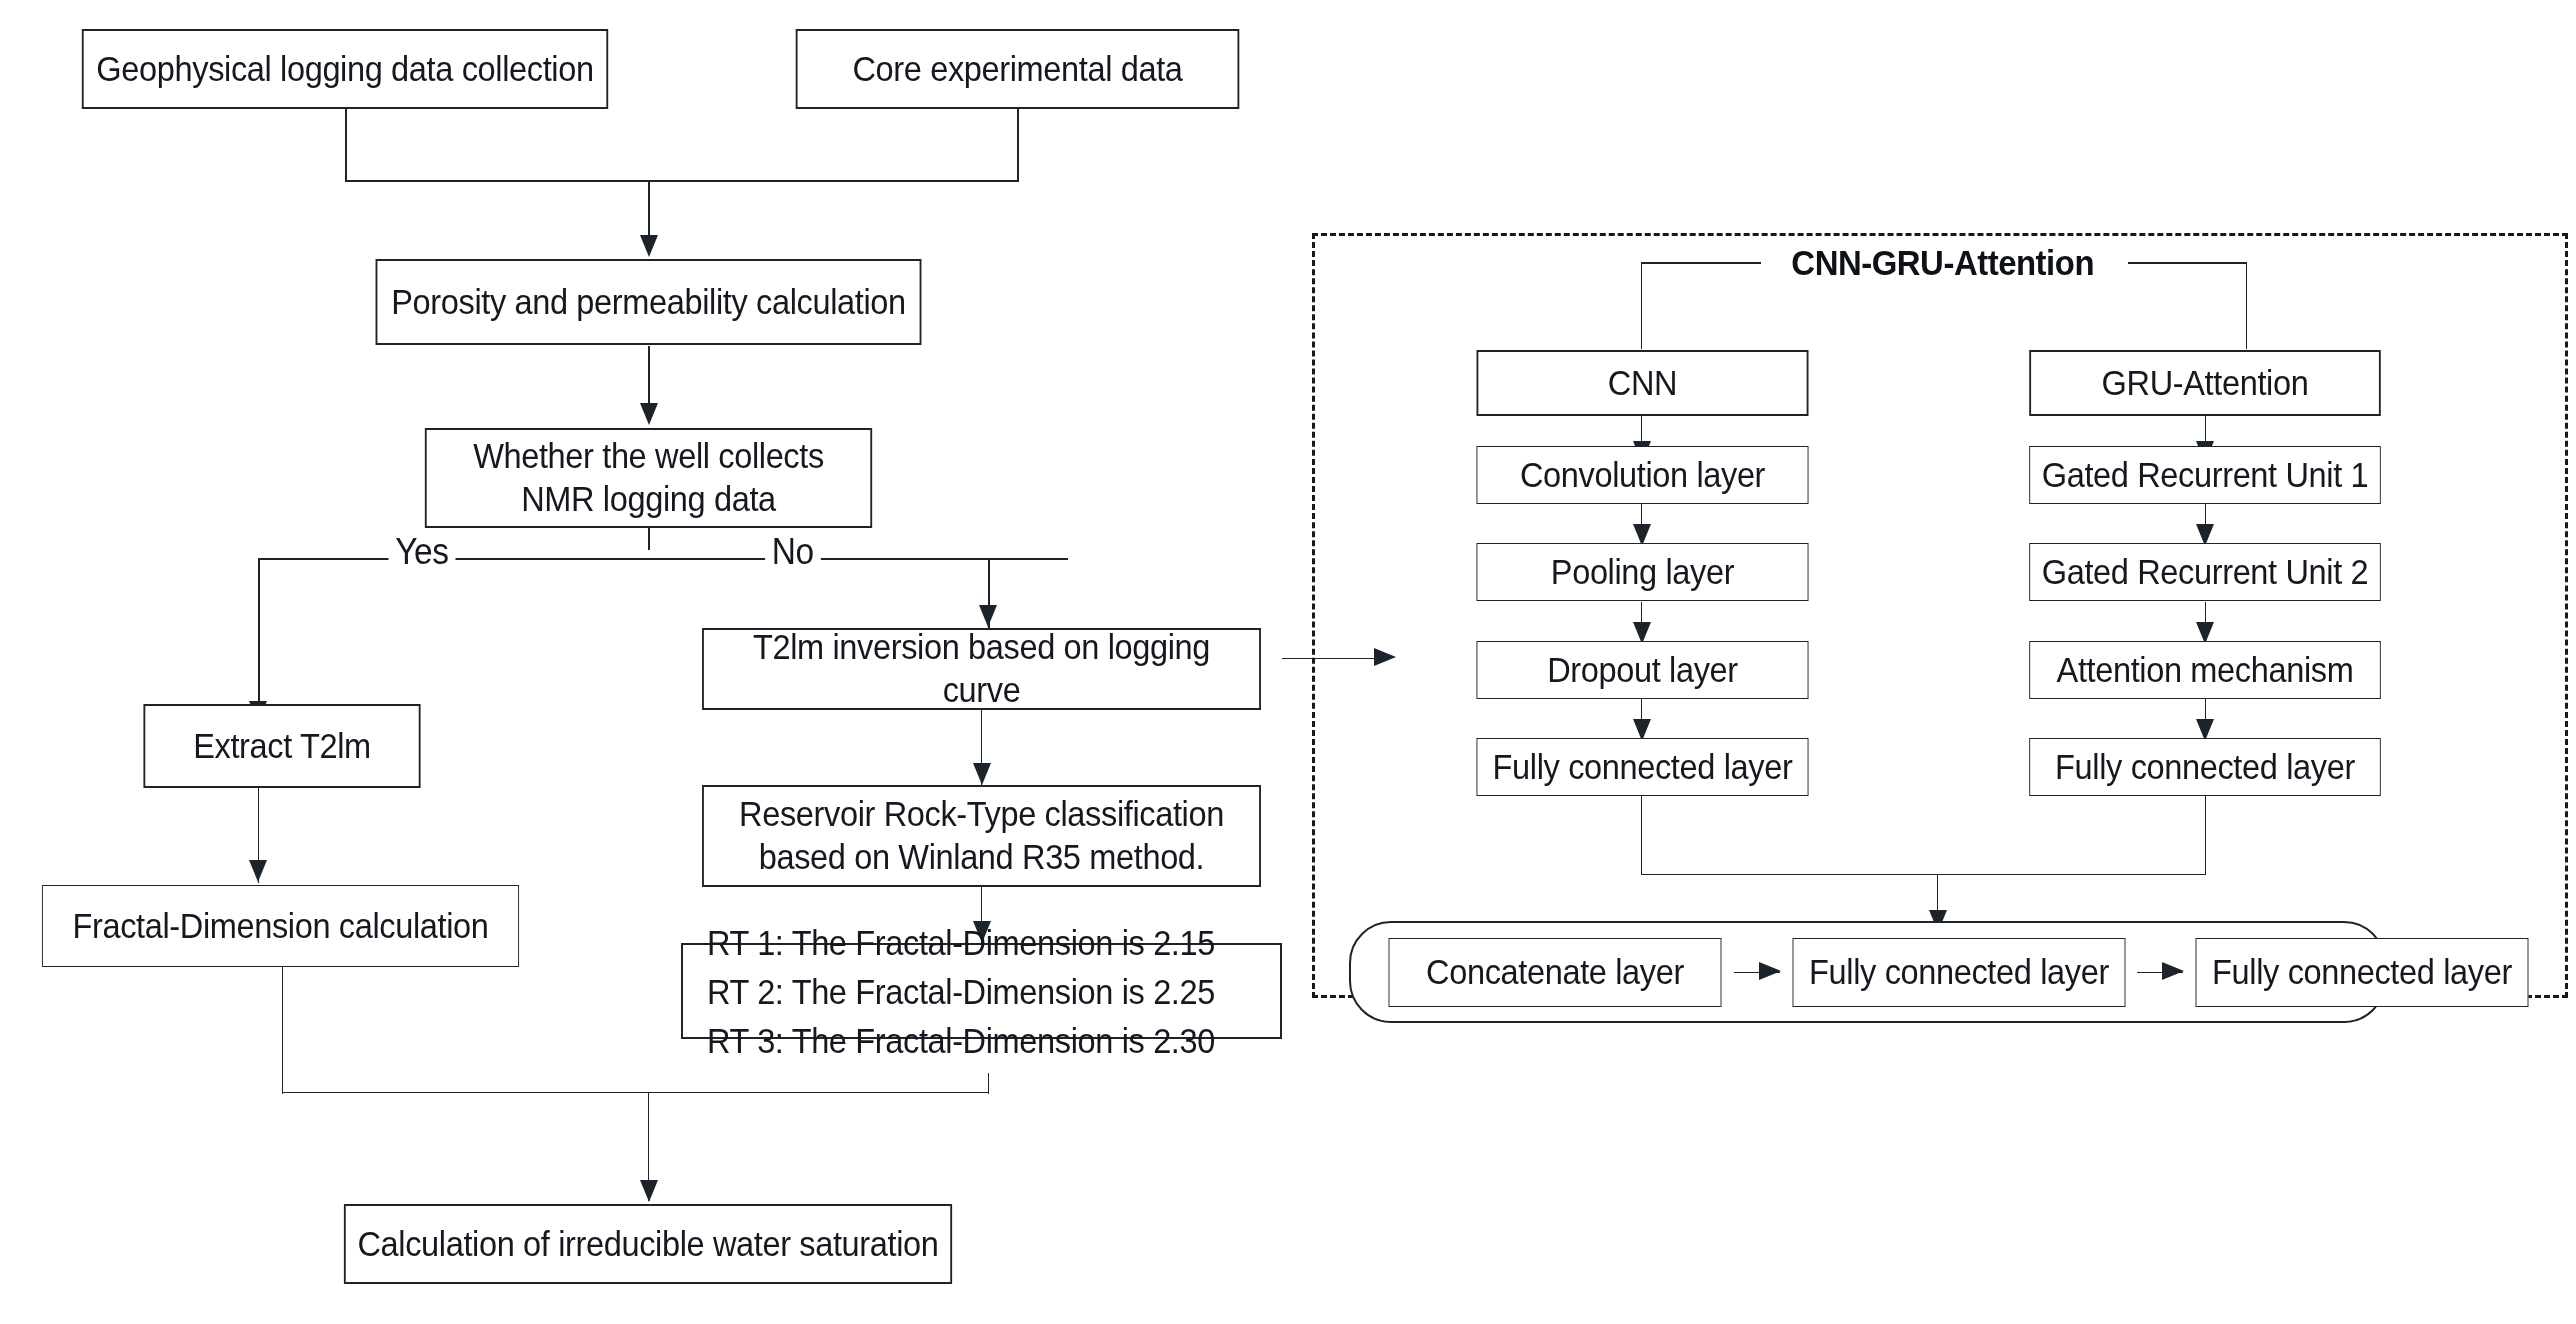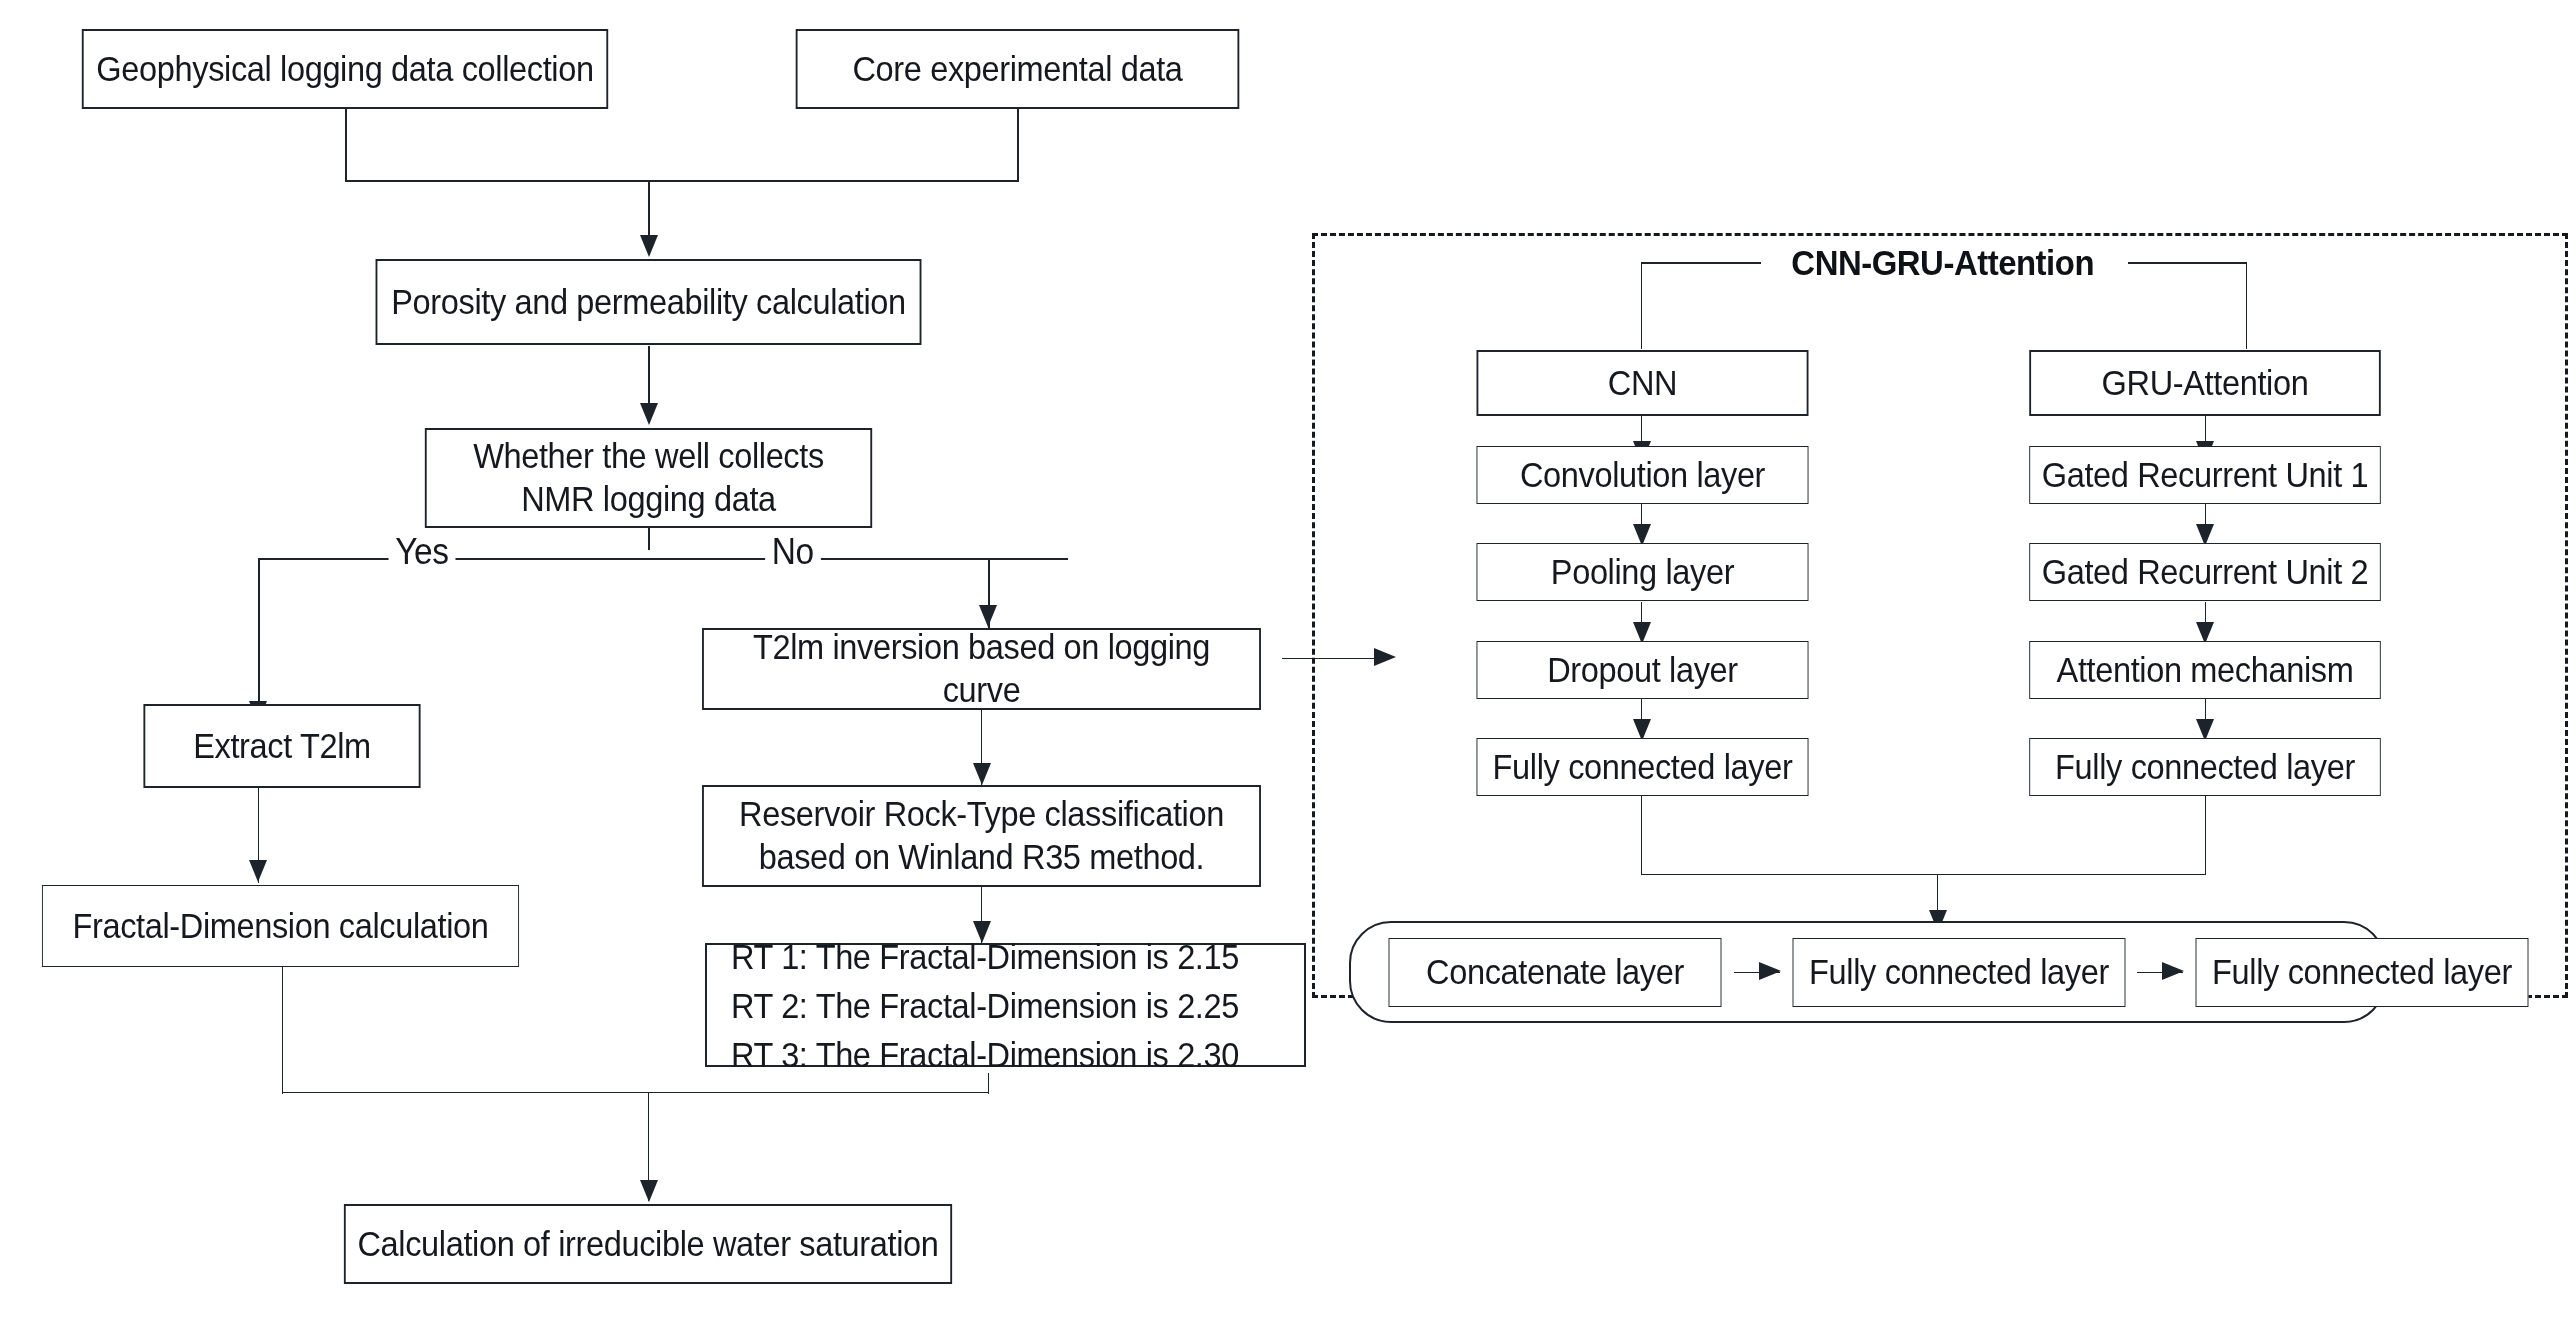--- a/index.html
+++ b/index.html
@@ -183,21 +183,21 @@
 
   <div class="line-v thin" style="left:981px; top:710px; height:75px;"></div>
   <div class="arrowhead-down" style="left:973px; top:763px;"></div>
 
   <div class="node" style="left:681px; top:785px; width:601px; height:102px;">Reservoir Rock-Type classification
 based on Winland R35 method.</div>
 
   <div class="line-v thin" style="left:981px; top:887px; height:56px;"></div>
   <div class="arrowhead-down" style="left:973px; top:921px;"></div>
 
-  <div class="list-node" style="left:681px; top:943px; width:601px; height:124px;margin-left:24px;">
+  <div class="list-node" style="left:681px; top:943px; width:601px; height:96px;">
     <div>RT 1: The Fractal-Dimension is 2.15</div>
     <div>RT 2: The Fractal-Dimension is 2.25</div>
     <div>RT 3: The Fractal-Dimension is 2.30</div>
   </div>
 
   <div class="line-v thin" style="left:282px; top:967px; height:127px;"></div>
   <div class="line-v thin" style="left:988px; top:1073px; height:21px;"></div>
   <div class="line-h thin" style="left:282px; top:1092px; width:706px;"></div>
   <div class="line-v thin" style="left:648px; top:1092px; height:109px;"></div>
   <div class="arrowhead-down" style="left:640px; top:1180px;"></div>

